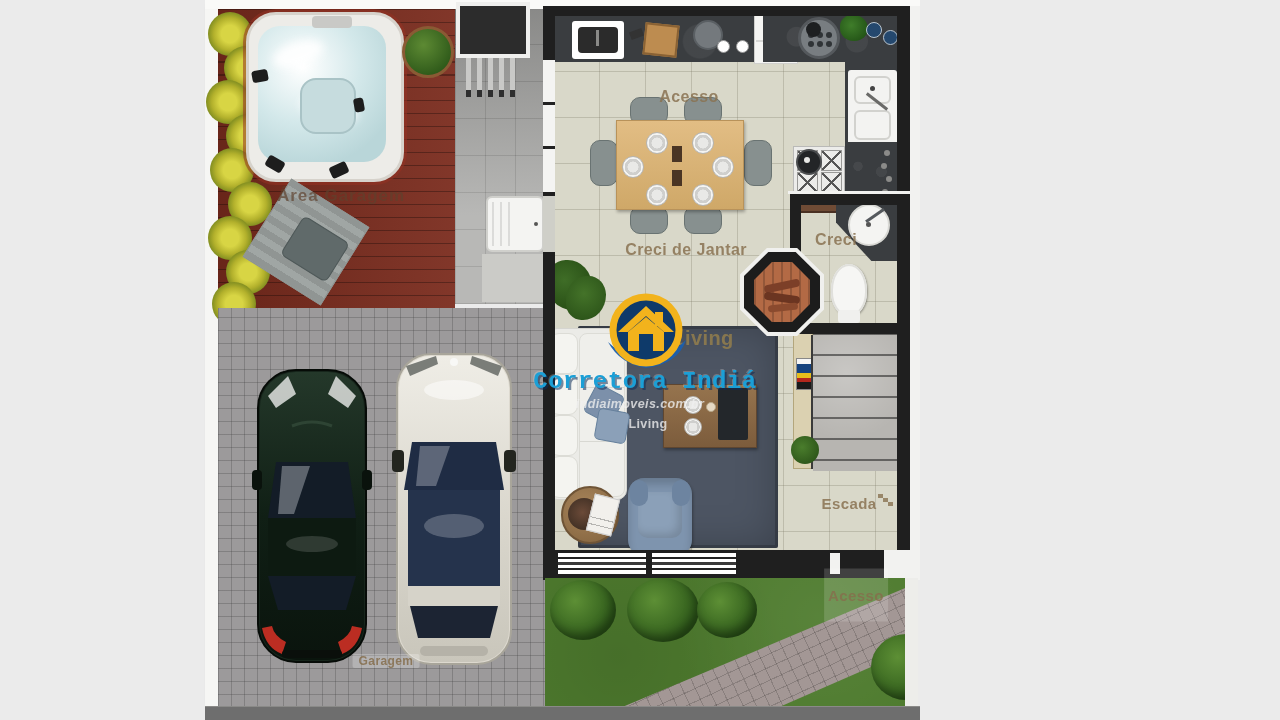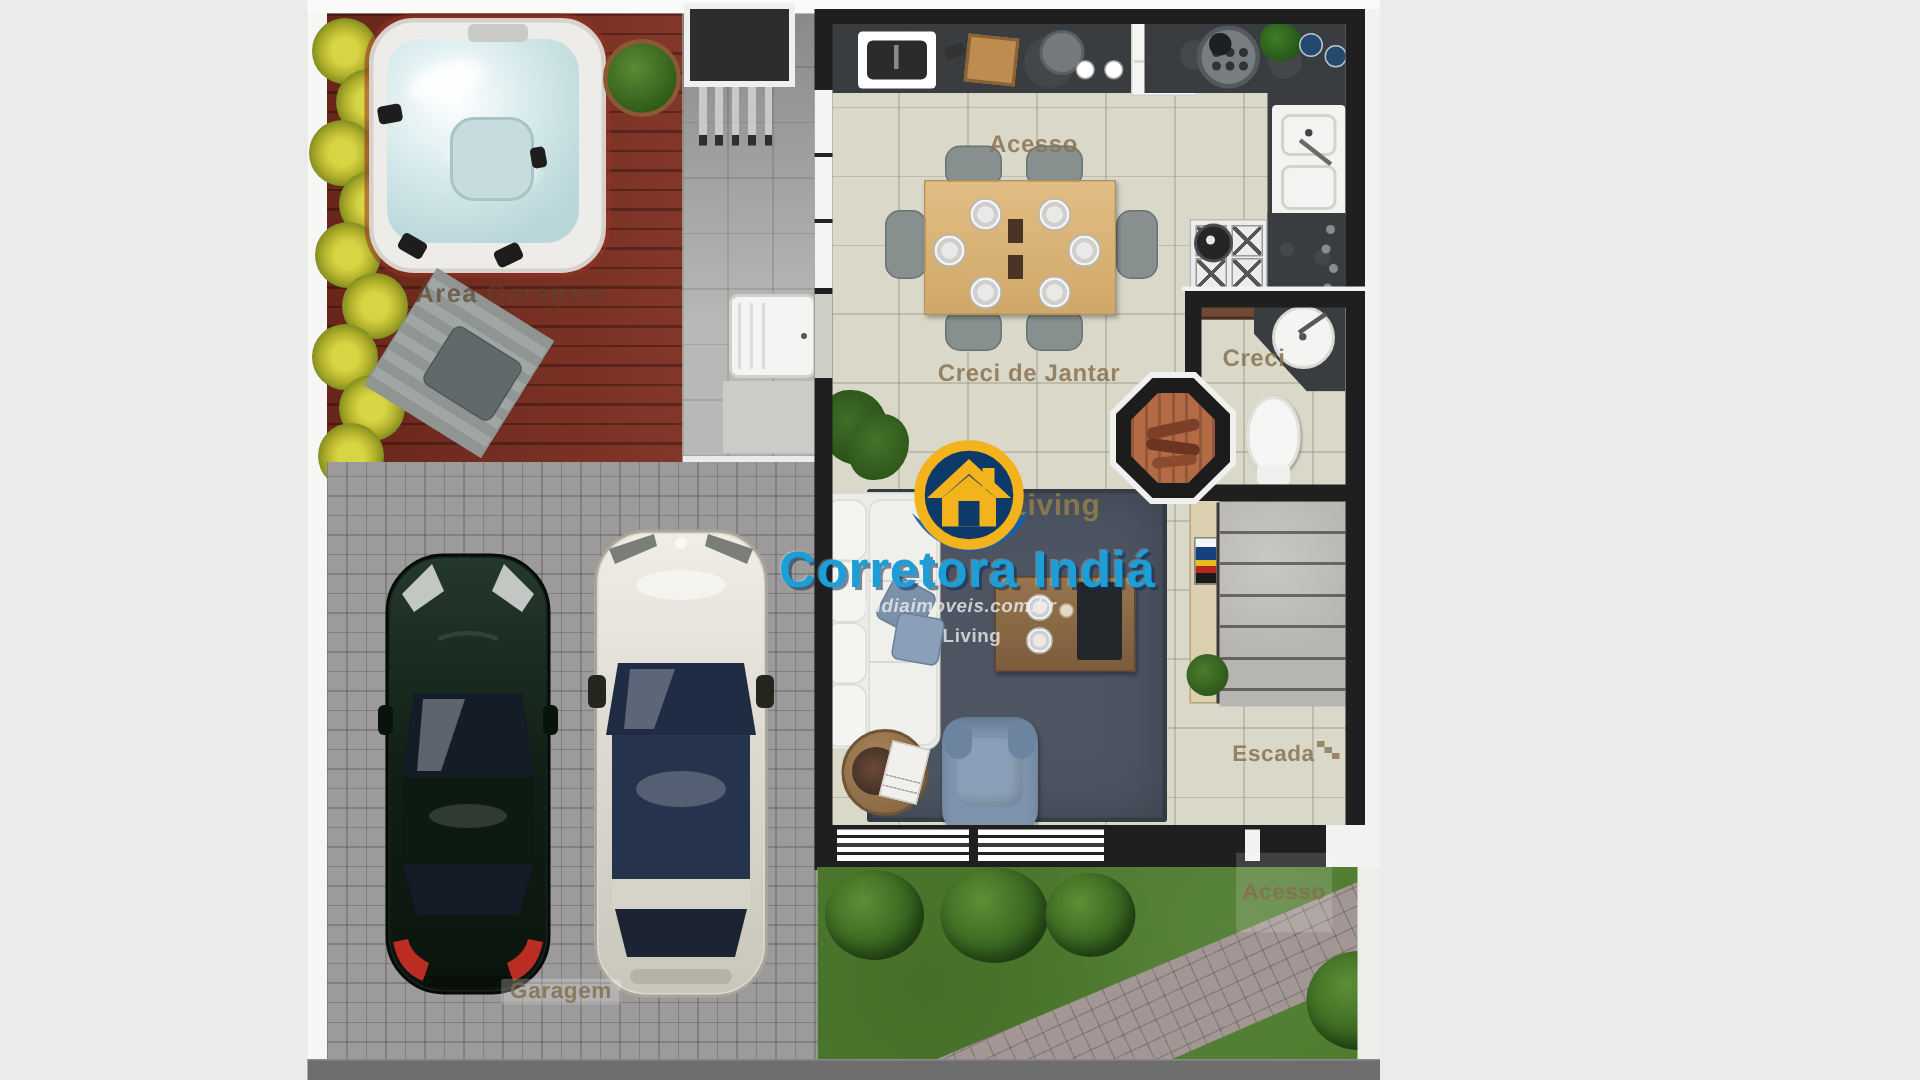--- a/index.html
+++ b/index.html
@@ -41,23 +41,23 @@
   .plate{width:20px;height:20px;border-radius:50%;border:1px solid #b5b5b3;
          background:radial-gradient(circle,#e9e9e7 0 38%,#cfcfcd 40% 58%,#f4f4f2 60%);}
   .burner{width:21px;height:21px;border:1px solid #9a9a98;box-sizing:border-box;background:
      linear-gradient(45deg,transparent 45%,#565656 45% 55%,transparent 55%),
      linear-gradient(-45deg,transparent 45%,#565656 45% 55%,transparent 55%);}
   .oct{clip-path:polygon(32% 0,68% 0,100% 30%,100% 70%,68% 100%,32% 100%,0 70%,0 30%);}
   .walk{clip-path:polygon(75px 130px,365px 8px,365px 72px,232px 130px);
         background-color:var(--walkway,#a39795);
         background-image:repeating-linear-gradient(65deg,rgba(0,0,0,.16) 0 1px,transparent 1px 12px),
                          repeating-linear-gradient(-25deg,rgba(0,0,0,.16) 0 1px,transparent 1px 12px);}
-  .wm-brand{position:absolute;transform:translate(-50%,-50%);font-weight:800;font-size:34px;
+  .wm-brand{position:absolute;transform:translate(-50%,-50%);font-weight:800;font-size:24px;
             letter-spacing:.5px;color:var(--brand_blue,#1b9fd6);
-            text-shadow:2px 2px 0 rgba(12,45,90,.55),-1px -1px 0 rgba(255,255,255,.22);z-index:60;}
+            text-shadow:2px 2px 0 rgba(12,45,90,.55),-1px -1px 0 rgba(255,255,255,.22);z-index:60;font-family:Liberation Mono, monospace;}
   .wm-sm{position:absolute;transform:translate(-50%,-50%);font-weight:700;font-size:12.5px;
          color:rgba(240,240,240,.78);letter-spacing:.4px;z-index:60;}
   .swirl{position:absolute;background:#ffffff;border-radius:50%;filter:blur(4px);opacity:.9;}
   .step{width:5px;height:4px;background:var(--label,#8a7352);box-shadow:5px 4px 0 var(--label,#8a7352),10px 8px 0 var(--label,#8a7352);opacity:.8;}
 </style>
 </head>
 <body>
 
 <div class="canvas">
 
@@ -151,21 +151,21 @@
       <ellipse cx="62" cy="176" rx="30" ry="12" fill="#ffffff" opacity=".22"></ellipse>
       <rect x="16" y="236" width="92" height="20" fill="#d6d3c9"></rect>
       <path d="M18 256 L106 256 L98 288 L26 288 Z" fill="#1c2433"></path>
       <rect x="0" y="100" width="12" height="22" rx="4" fill="#23251f"></rect>
       <rect x="112" y="100" width="12" height="22" rx="4" fill="#23251f"></rect>
       <rect x="28" y="296" width="68" height="10" rx="5" fill="#b5b2a8"></rect>
       <circle cx="62" cy="12" r="4" fill="#f8f8f6"></circle>
     </svg>
   </div>
 
-  <div class="lbl" style="left:374px;top:661px;font-size:15px;background:rgba(255,255,255,.28);padding:0 6px;border-radius:2px;">Garagem</div>
+  <div class="lbl" style="left:386px;top:661px;font-size:12px;background:rgba(255,255,255,.28);padding:0 6px;border-radius:2px;">Garagem</div>
 
   <div class="a floor" style="left:553px;top:16px;width:346px;height:562px;"></div>
 
   <div class="a chair" style="left:630px;top:97px;width:36px;height:26px;"></div>
   <div class="a chair" style="left:684px;top:97px;width:36px;height:26px;"></div>
   <div class="a chair" style="left:630px;top:206px;width:36px;height:26px;"></div>
   <div class="a chair" style="left:684px;top:206px;width:36px;height:26px;"></div>
   <div class="a chair" style="left:590px;top:140px;width:26px;height:44px;"></div>
   <div class="a chair" style="left:744px;top:140px;width:26px;height:44px;"></div>
 

